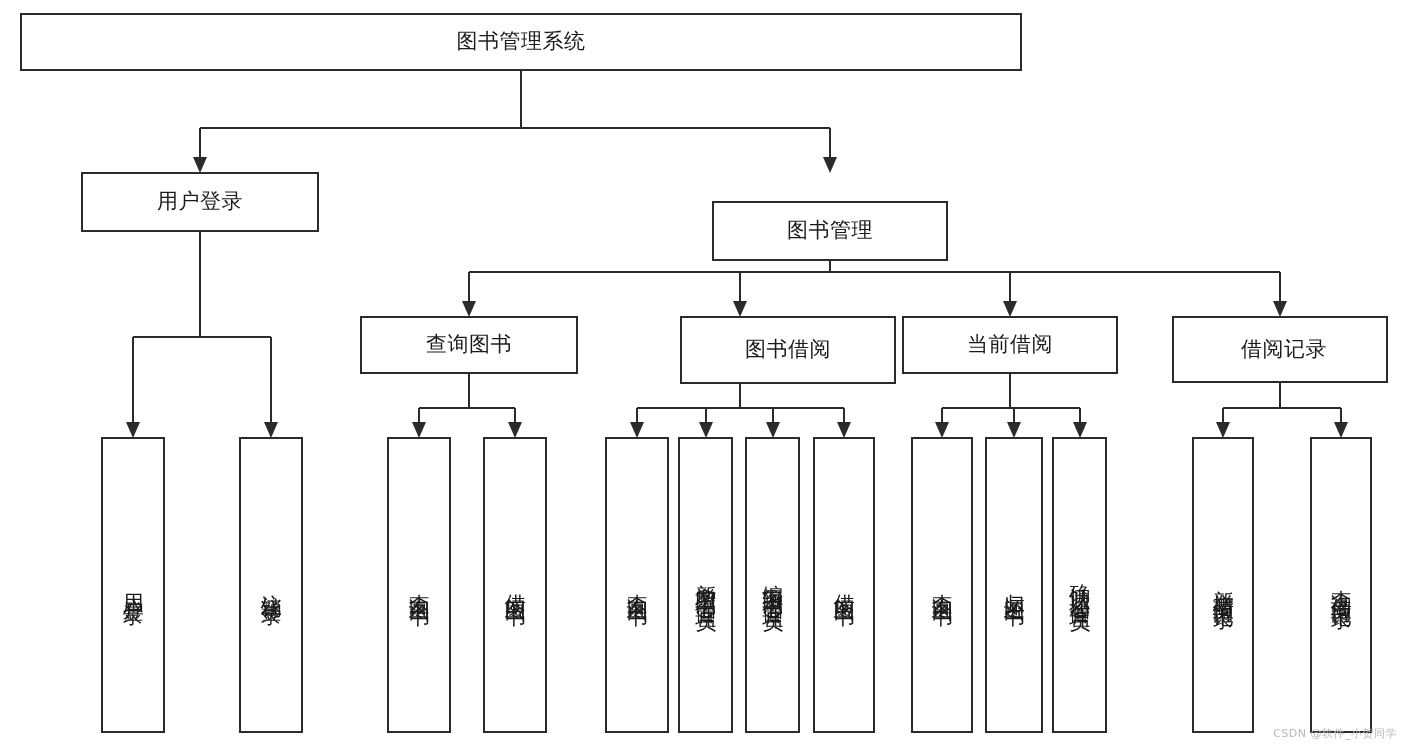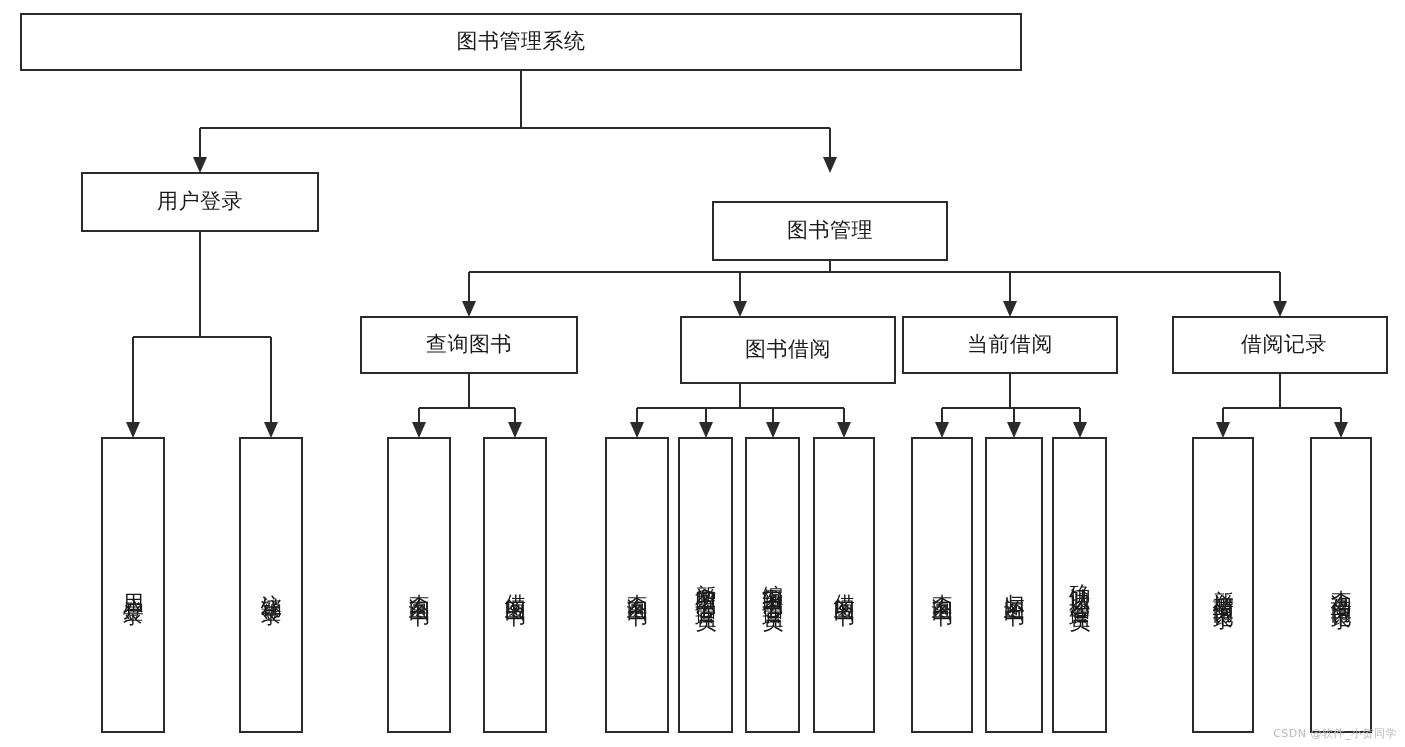--- a/index.html
+++ b/index.html
@@ -137,21 +137,21 @@
 
   <div class="node horiz" style="left: 360px; top: 316px; width: 218px; height: 58px;">
       <span>查询图书</span>
     </div>
   <div class="node horiz" style="left: 632px; top: 316px; width: 216px; height: 68px; margin-left: 48px;">
       <span>图书借阅</span>
     </div>
   <div class="node horiz" style="left: 902px; top: 316px; width: 216px; height: 58px;">
       <span>当前借阅</span>
     </div>
-  <div class="node horiz" style="left: 1172px; top: 316px; width: 216px; height: 58px; padding-left: 8px;">
+  <div class="node horiz" style="left: 1172px; top: 316px; width: 216px; height: 67px; padding-left: 8px;">
       <span>借阅记录</span>
     </div>
 
   <div class="node vert" style="left: 101px; top: 437px; width: 64px; height: 296px;">
       <span class="vtext">用户登录</span>
     </div>
   <div class="node vert" style="left: 239px; top: 437px; width: 64px; height: 296px;">
       <span class="vtext">注销登录</span>
     </div>
 

